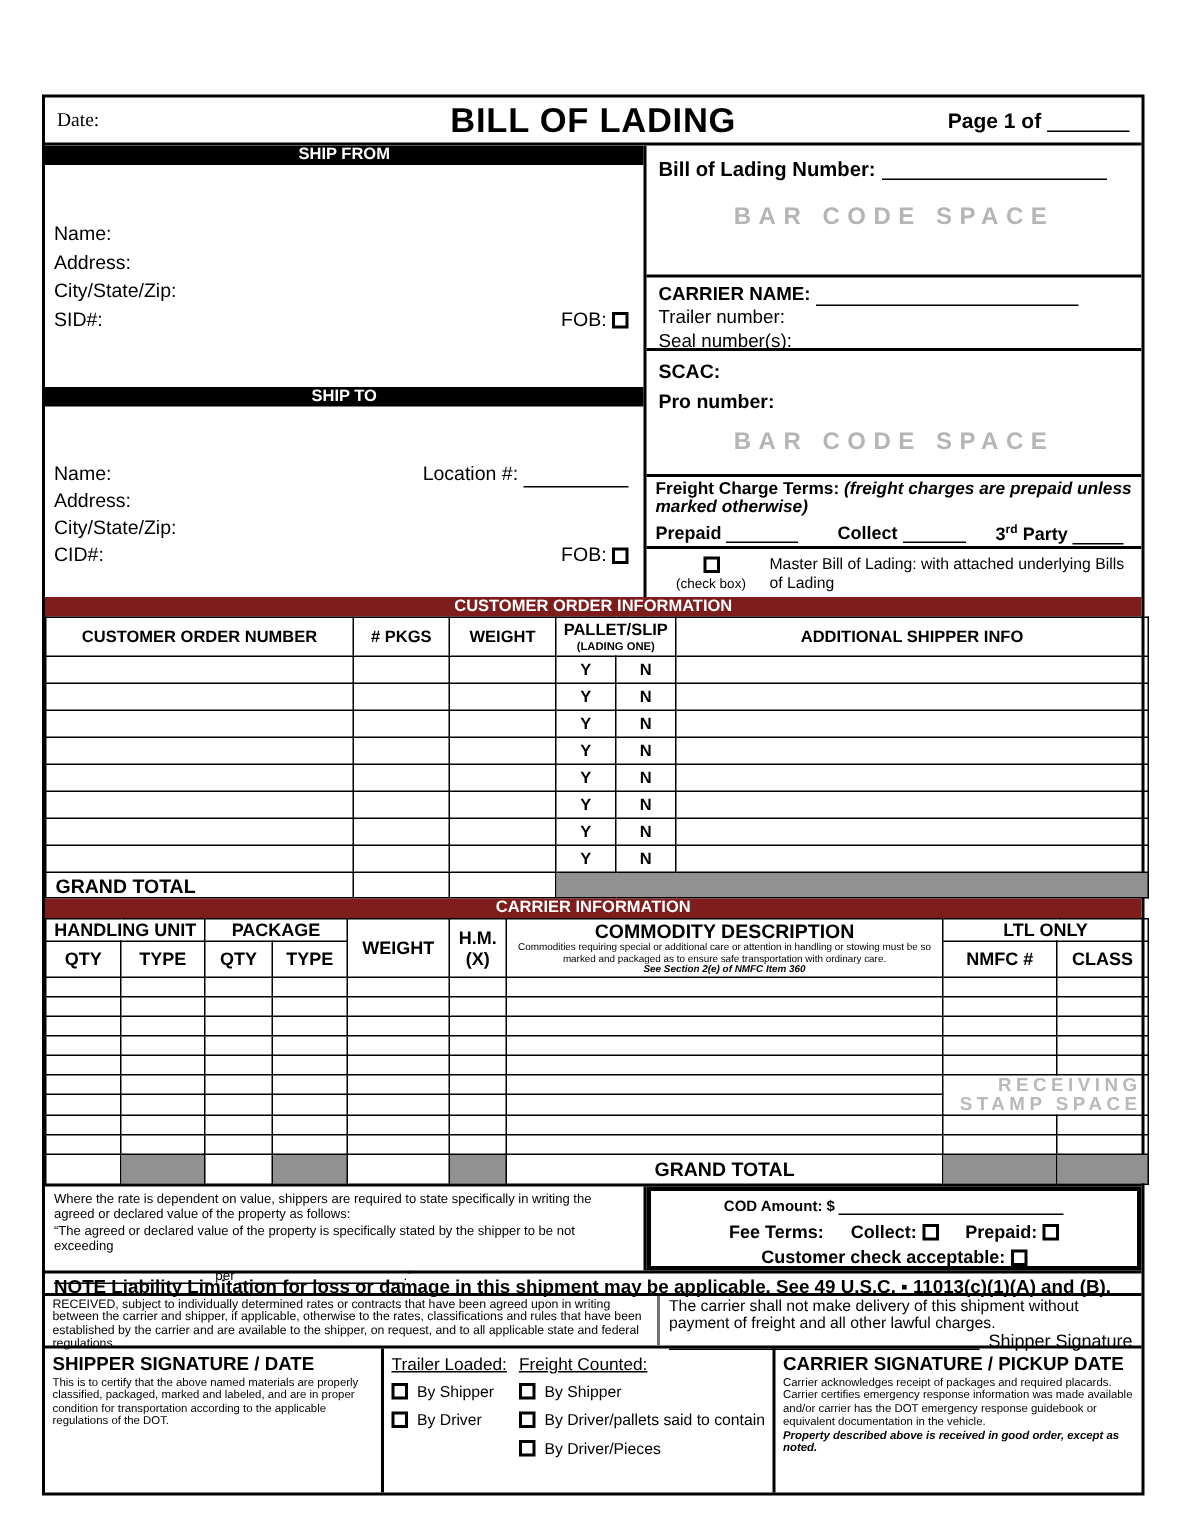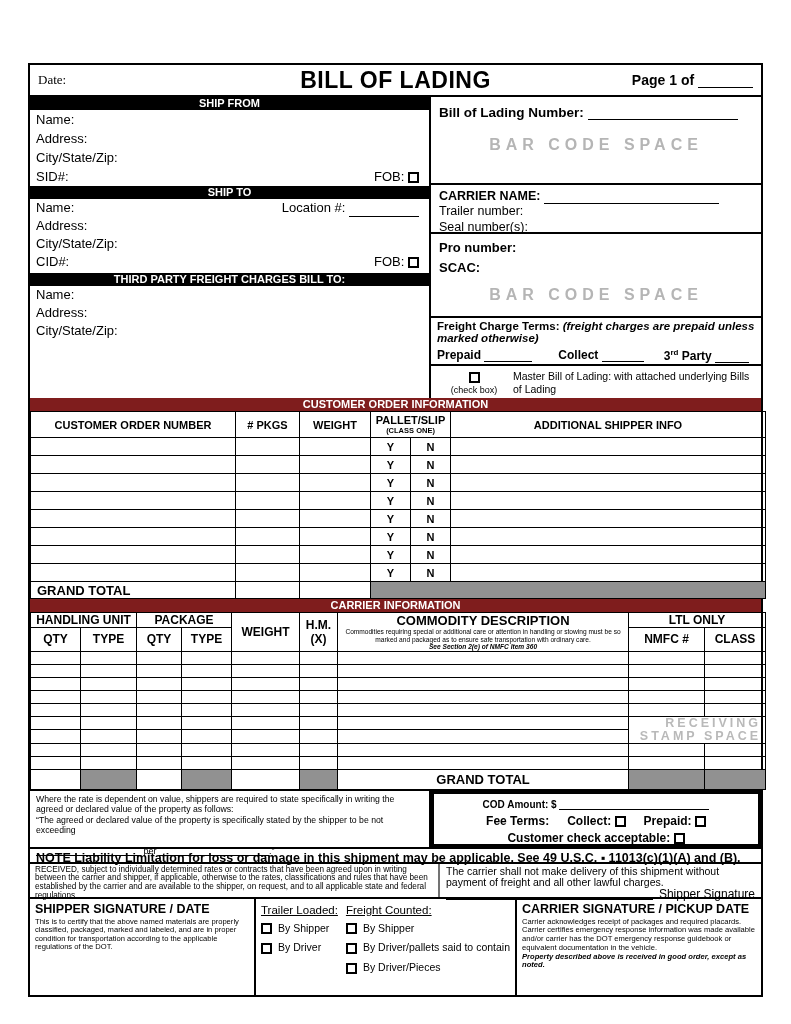--- a/index.html
+++ b/index.html
@@ -10,21 +10,21 @@
   .hdr { display:flex; align-items:center; height:32px; border-bottom:2px solid #000; padding:0 8px; }
   .hdr .date { font-family:"Liberation Serif", serif; font-size:13px; width:150px; }
   .hdr .title { flex:1; text-align:center; font-size:23px; font-weight:bold; letter-spacing:.5px; }
   .hdr .page { width:150px; text-align:right; font-size:14px; font-weight:bold; white-space:nowrap; }
 
   .blank { display:inline-block; border-bottom:1.5px solid #000; height:12px; vertical-align:bottom; }
   .cb { display:inline-block; width:11px; height:11px; border:2px solid #000; vertical-align:middle; background:#fff; }
 
   
   .main { display:flex; height:301px; overflow:hidden; }
-  .lcol { width:399px; display:flex; flex-direction:column; }
+  .lcol { width:399px; display:flex; flex-direction:column;gap:36px; }
   .rcol { flex:1; border-left:2px solid #000; display:flex; flex-direction:column; }
   .bar { background:#000; color:#fff; font-weight:bold; font-size:11px; text-align:center; height:13px; line-height:13px; }
   .fullbar { background:#7f1d1d; color:#fff; font-weight:bold; font-size:11px; text-align:center; height:13px; line-height:13px; }
   .frow { font-size:13px; padding-left:6px; white-space:nowrap; }
   .sf .frow { line-height:19px; } .st .frow { line-height:18px; } .tp .frow { line-height:18px; }
   .sf { height:76px; } .st { height:74px; } .tp { height:54px; }
   .split { display:flex; justify-content:space-between; padding-right:10px; }
   .special { border-top:2px solid #000; flex:1; font-size:13.5px; padding:6px 0 0 6px; }
 
   .rblock { padding:4px 8px; font-size:13px; }
@@ -153,22 +153,22 @@
       <div class="rblock bol-area">
         <div class="bol-line"><span>Bill of Lading Number:</span> <span class="blank" style="width:150px"></span></div>
         <div class="barcode">BAR CODE SPACE</div>
       </div>
       <div class="rblock carrier-block">
         <div class="r" style="font-weight:bold"><span>CARRIER NAME:</span> <span class="blank" style="width:175px"></span></div>
         <div class="r">Trailer number:</div>
         <div class="r">Seal number(s):</div>
       </div>
       <div class="rblock scac-block">
+        <div class="b">SCAC:</div>
         <div class="b">Pro number:</div>
-        <div class="b">SCAC:</div>
         <div class="barcode" style="margin-top:8px">BAR CODE SPACE</div>
       </div>
       <div class="freight-block">
         <div class="ft-title"><span>Freight Charge Terms:</span> <span class="it">(freight charges are prepaid unless marked otherwise)</span></div>
         <div class="ft-opts">
           <span class="opt"><span>Prepaid</span> <span class="blank" style="width:48px"></span></span>
           <span class="opt" style="margin-left:26px"><span>Collect</span> <span class="blank" style="width:42px"></span></span>
           <span class="opt" style="margin-left:20px"><span>3</span><sup class="ord">rd</sup> <span>Party</span> <span class="blank" style="width:34px"></span></span>
         </div>
       </div>
@@ -190,21 +190,21 @@
         <col style="width:71px">
         <col style="width:40px">
         <col style="width:40px">
         <col style="width:315px">
       </colgroup>
     <tbody>
         <tr class="co-head">
       <th>CUSTOMER ORDER NUMBER</th>
       <th># PKGS</th>
       <th>WEIGHT</th>
-      <th colspan="2"><span>PALLET/SLIP</span><span class="sub">(CLASS ONE)</span></th>
+      <th colspan="2"><span>PALLET/SLIP</span><span class="sub">(LADING ONE)</span></th>
       <th>ADDITIONAL SHIPPER INFO</th>
     </tr>
     <tr class="co-row">
           <td></td>
           <td></td>
           <td></td>
           <td class="yn">Y</td>
           <td class="yn">N</td>
           <td></td>
         </tr>

